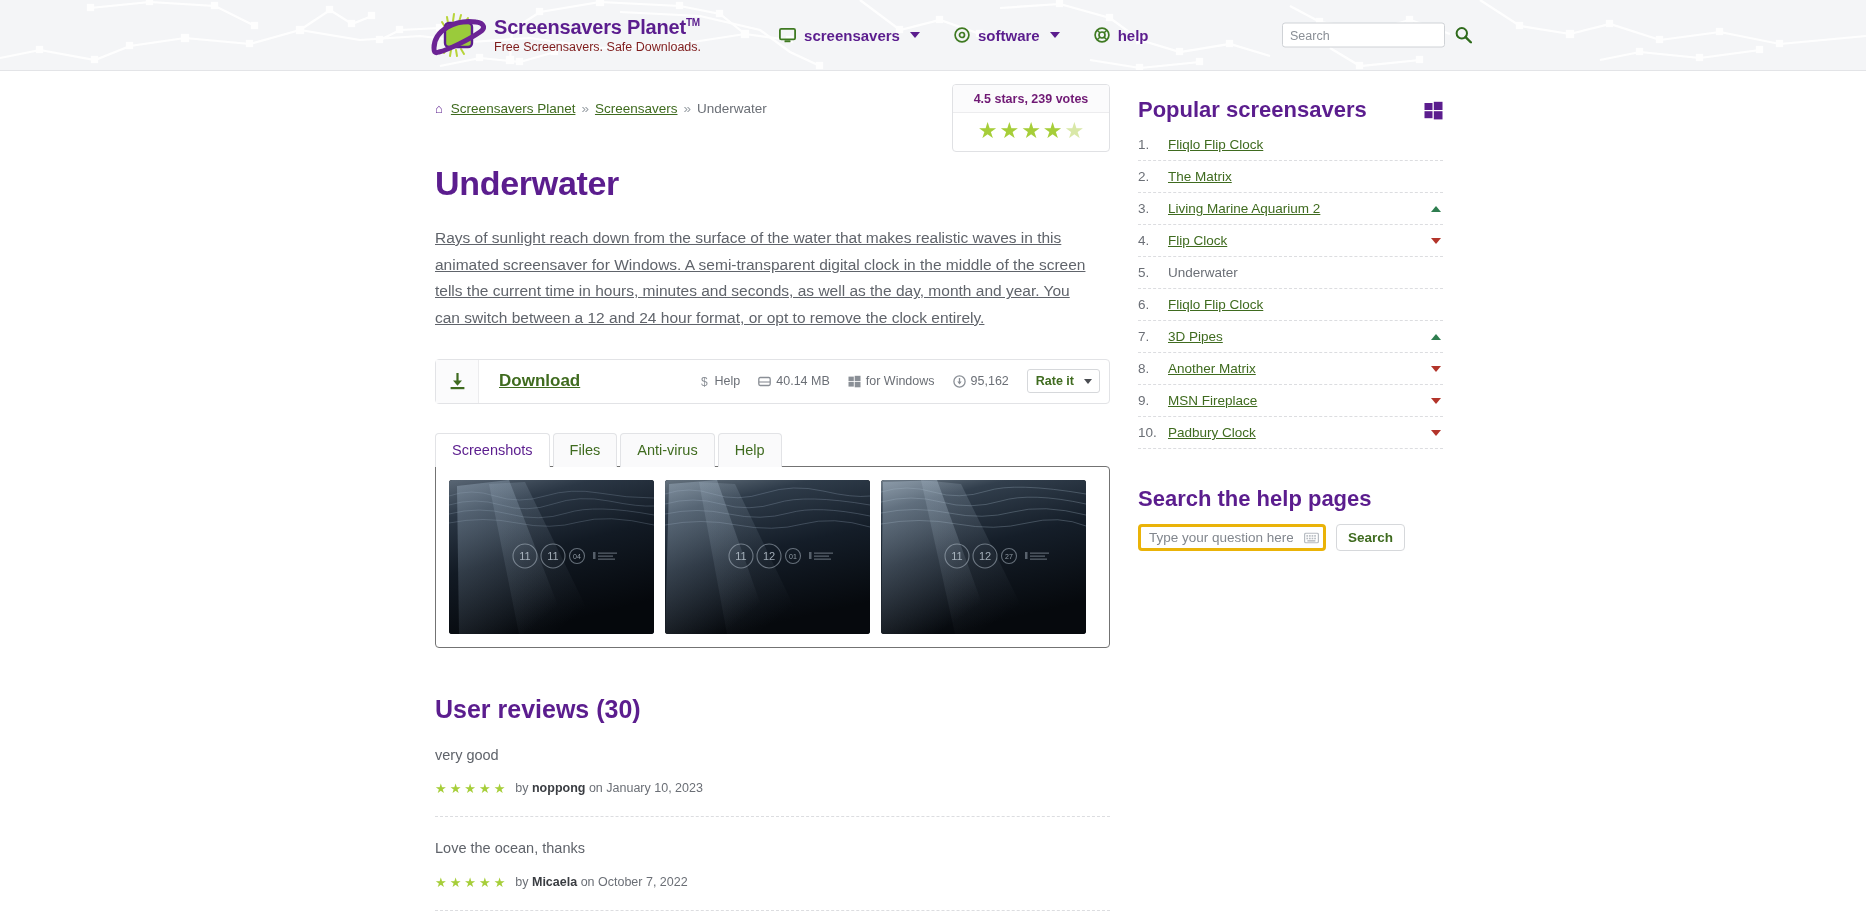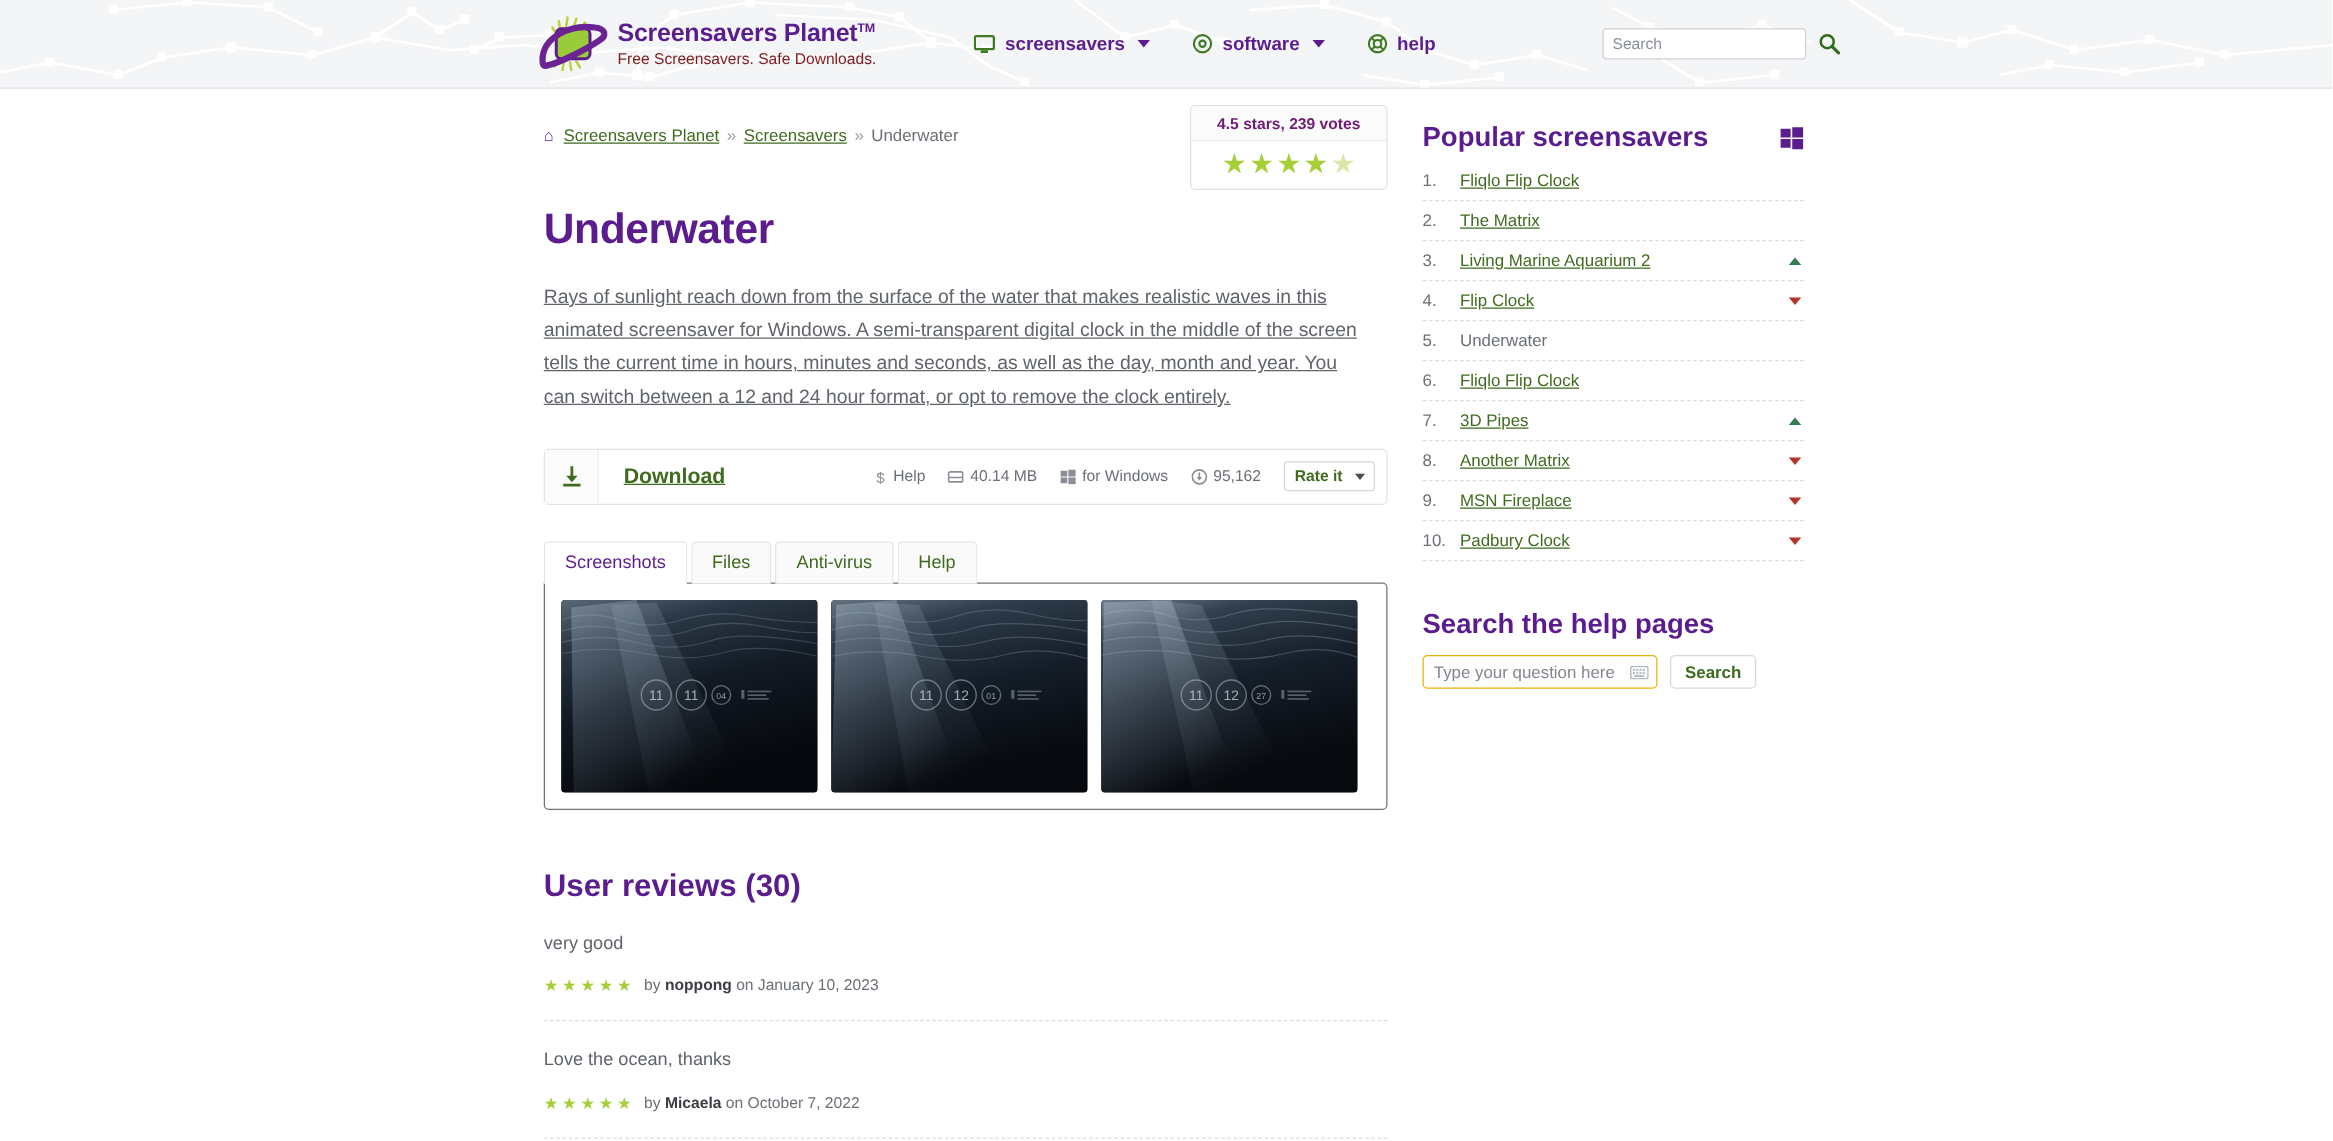--- a/index.html
+++ b/index.html
@@ -254,21 +254,21 @@
   h3.help-title {
     font-size: 22px; font-weight: 700; color: #5b1d8e;
     margin: 37px 0 12px;
   }
   .help-search { display: flex; align-items: center; gap: 10px; }
   .help-input-wrap {
     position: relative; width: 188px; height: 27px;
   }
   .help-input-wrap input {
     width: 100%; height: 100%;
-    border: 1px solid #eab308; border-radius: 4px;
+    border: 3px solid #eab308; border-radius: 4px;
     background: #fff; padding: 0 30px 0 8px;
     font-size: 13.5px; color: #333;
     font-family: "Liberation Sans", sans-serif; outline: none;
   }
   .help-input-wrap input::placeholder { color: #82878e; }
   .kbd-icon {
     position: absolute; right: 7px; top: 50%; transform: translateY(-50%);
     pointer-events: none;
   }
   .help-search-btn {

